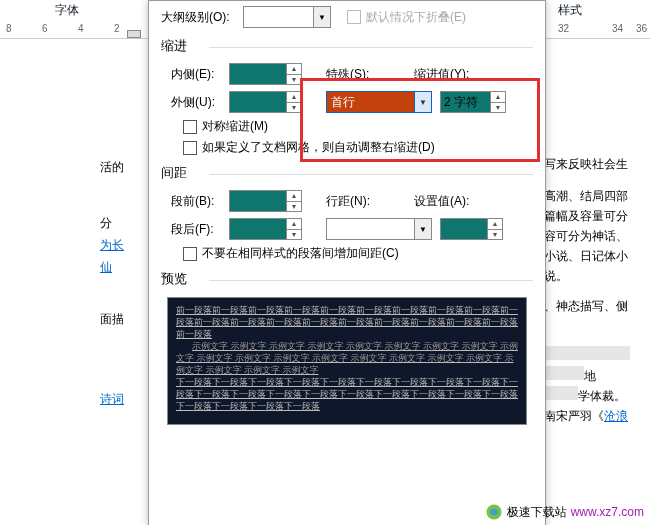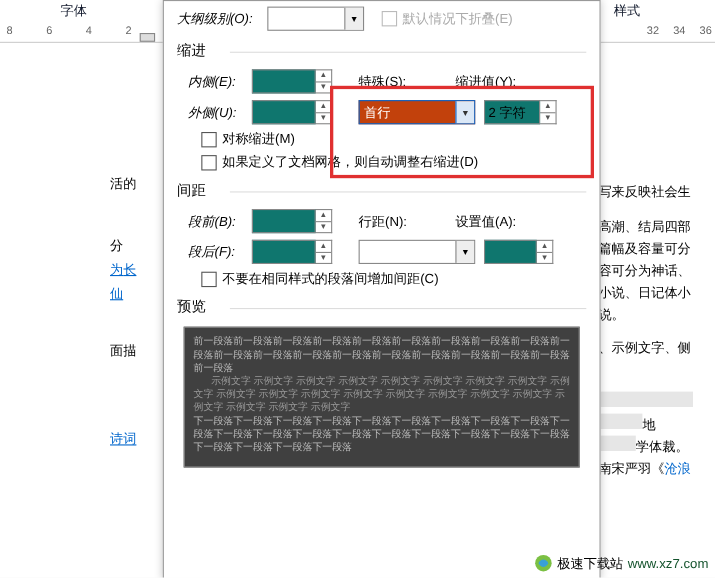--- a/index.html
+++ b/index.html
@@ -1,80 +1,80 @@
 <!DOCTYPE html>
 <html><head>
 <meta charset="utf-8">
 <style>
   body { margin:0; font-family:"Microsoft YaHei", Arial, sans-serif; font-size:12px; background:#f8f8f8; overflow:hidden; width:650px; height:525px; position:relative; color:#000; }
   .bg-doc { position:absolute; inset:0; background:#fff; }
   .ruler-top { position:absolute; top:20px; left:0; right:0; height:18px; background:#fff; border-bottom:1px solid #ccc; font-size:10px; color:#666; }
   .ruler-top span { position:absolute; top:3px; }
   .header-label { position:absolute; top:2px; font-size:12px; color:#0f172a; }
-  .doc-right { position:absolute; right:0; top:42px; width:102px; line-height:20px; font-size:12px; color:#000; padding:16px 4px; }
-  .doc-right a { color:#0066cc; }
+  .doc-right { position:absolute; right:0; top:32px; width:102px; line-height:20px; font-size:12px; color:#000; padding:16px 4px; }
+  .doc-right a { color:#0066cc; text-decoration:underline; }
   .doc-left { position:absolute; left:100px; top:150px; width:48px; font-size:12px; line-height:22px; }
   .doc-left a { color:#0066cc; text-decoration:underline; }
   .dialog { position:absolute; left:148px; top:0; width:396px; height:525px; background:#fff; border:1px solid #999; box-shadow:0 0 8px rgba(0,0,0,0.25); }
   .row { position:relative; margin:4px 12px; height:24px; display:flex; align-items:center; }
   .group-title { margin:8px 12px 2px 12px; font-size:13px; }
   .hr { height:1px; background:#ddd; margin:0 12px 4px 60px; position:relative; top:-10px; }
-  .field-label { width:58px; display:inline-block;font-style:italic; }
+  .field-label { width:58px; display:inline-block; }
   .num-input { width:56px; height:20px; border:1px solid #888; background:#0f766e; display:inline-block; position:relative; }
   .spinner { width:14px; height:20px; border:1px solid #888; border-left:none; display:inline-flex; flex-direction:column; }
   .spinner div { flex:1; display:flex; align-items:center; justify-content:center; font-size:7px; color:#555; cursor:pointer; }
   .spinner div:first-child { border-bottom:1px solid #888; }
   .combo { height:20px; border:1px solid #888; background:#fff; display:flex; align-items:center; padding:0 4px; position:relative; }
   .combo .arrow { position:absolute; right:0; top:0; width:16px; height:100%; border-left:1px solid #888; background:#eee; display:flex; align-items:center; justify-content:center; font-size:8px; }
   .checkbox-row { display:flex; align-items:center; margin:4px 12px 4px 22px; gap:5px;padding-left:12px; }
   .chk { width:12px; height:12px; border:1px solid #555; display:inline-block; }
   .highlight-box { position:absolute; left:300px; top:78px; width:234px; height:78px; border:3px solid #e03030; }
-  .preview-box { margin:6px 18px; height:114px; border:1px solid #888; background:#404040; padding:6px 8px; overflow:hidden; font-size:9px; color:#bbb; line-height:12px; }
+  .preview-box { margin:6px 18px; height:114px; border:1px solid #888; background:#0f172a; padding:6px 8px; overflow:hidden; font-size:9px; color:#bbb; line-height:12px;text-decoration:underline; }
   .preview-box .sample { color:#999; font-size:9px; word-break:break-all; }
   .watermark { position:absolute; right:6px; bottom:4px; display:flex; align-items:center; gap:4px; font-size:12px; }
-  .watermark a { color:#14532d; text-decoration:none; }
+  .watermark a { color:#a21caf; text-decoration:none; }
   .wm-icon { width:18px; height:18px; }
   .gray-block { background:#e6e6e6; display:inline-block; }
 </style>
 </head>
 <body>
 
 <div class="bg-doc"></div>
 
 <div class="header-label" style="left:55px;">字体</div>
 <div class="header-label" style="left:558px;">样式</div>
 
 <div class="ruler-top">
   <span style="left:6px">8</span>
   <span style="left:42px">6</span>
   <span style="left:78px">4</span>
   <span style="left:114px">2</span>
   <div style="position:absolute;left:127px;top:10px;width:12px;height:6px;background:#ddd;border:1px solid #888;"></div>
-  <span style="left:588px">32</span>
+  <span style="left:558px">32</span>
   <span style="left:612px">34</span>
   <span style="left:636px">36</span>
 </div>
 
 <div class="doc-left">
   <div style="margin-top:6px">活的</div>
   <div style="margin-top:34px">分</div>
   <div><a>为</a><a style="color:#0066cc">长</a></div>
   <div><a>仙</a></div>
   <div style="margin-top:30px">面描</div>
   <div style="margin-top:58px"><a>诗词</a></div>
 </div>
 
 <div class="doc-right">
   <div style="margin-top:106px">写来反映社会生</div>
   <div style="margin-top:12px">高潮、结局四部</div>
   <div>篇幅及容量可分</div>
   <div>容可分为神话、</div>
   <div>小说、日记体小</div>
   <div>说。</div>
-  <div style="margin-top:10px">、示例文字、侧</div>
+  <div style="margin-top:10px">、神态描写、侧</div>
   <div style="margin-top:30px"><span class="gray-block" style="width:86px;height:14px;"></span></div>
   <div><span class="gray-block" style="width:40px;height:14px;"></span><span>地</span></div>
   <div><span class="gray-block" style="width:34px;height:14px;"></span><span>学体裁。</span></div>
   <div><span>南宋严羽《</span><a>沧浪</a></div>
 </div>
 
 <div class="dialog">
 
   <div class="row" style="margin-top:4px;">
     <span class="field-label" style="width:82px">大纲级别(O):</span>

